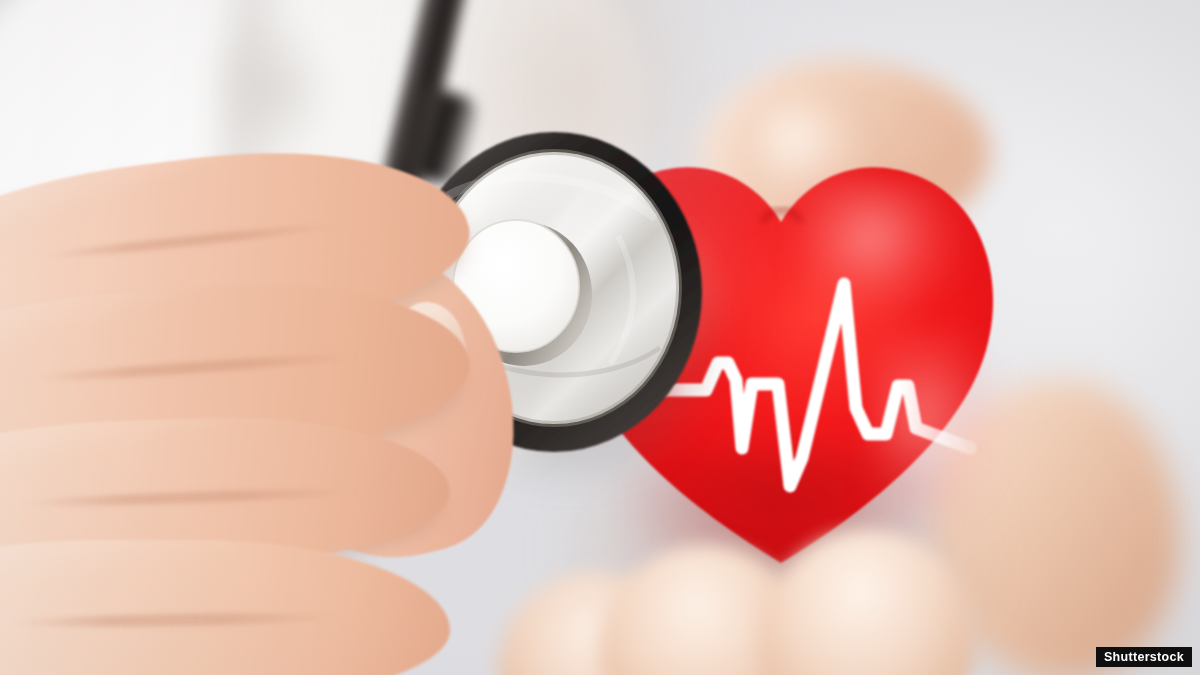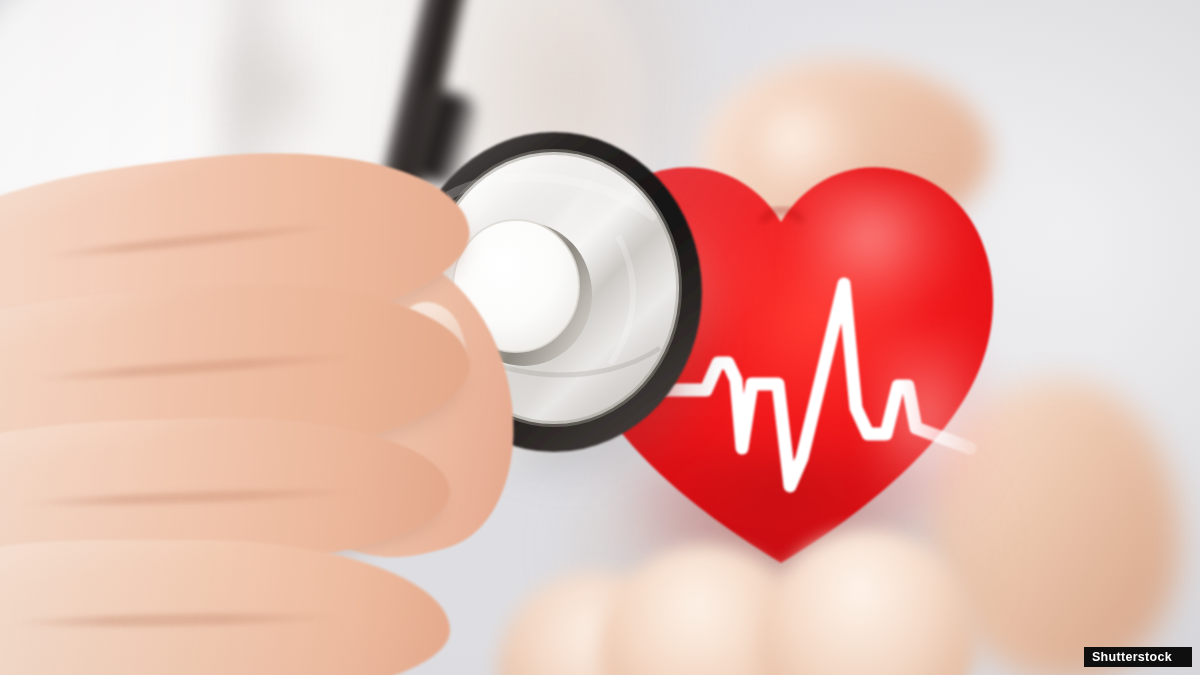--- a/index.html
+++ b/index.html
@@ -237,21 +237,21 @@
   
   #watermark {
     position: absolute;
     right: 8px; bottom: 8px;
     background: #0f0f0f;
     color: #ffffff;
     font-family: "Liberation Sans", sans-serif;
     font-weight: bold;
     font-size: 12.5px;
     letter-spacing: .3px;
-    padding: 4px 20px 4px 8px;
+    padding: 4px 8px 4px 8px;
     line-height: 1;
   }
 
   
   #vignette {
     left: 0; top: 0; width: 1200px; height: 675px;
     pointer-events: none;
     background: radial-gradient(ellipse 860px 560px at 50% 48%, rgba(0,0,0,0) 58%, rgba(60,50,45,.055) 100%);
   }
 </style>

